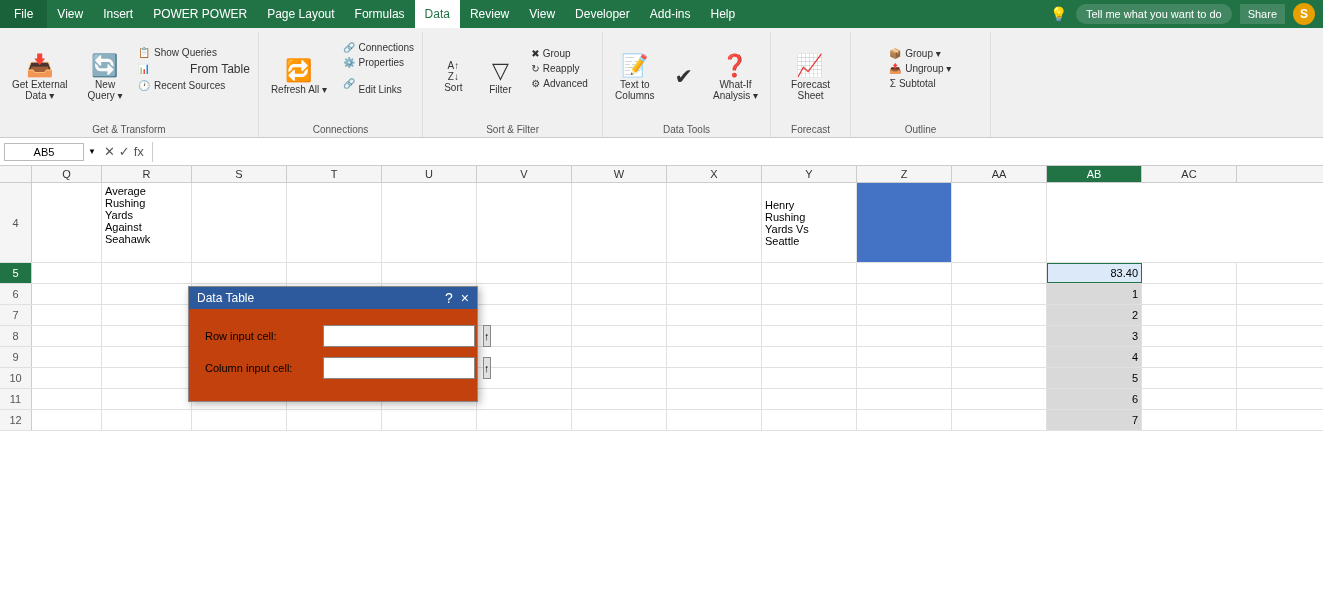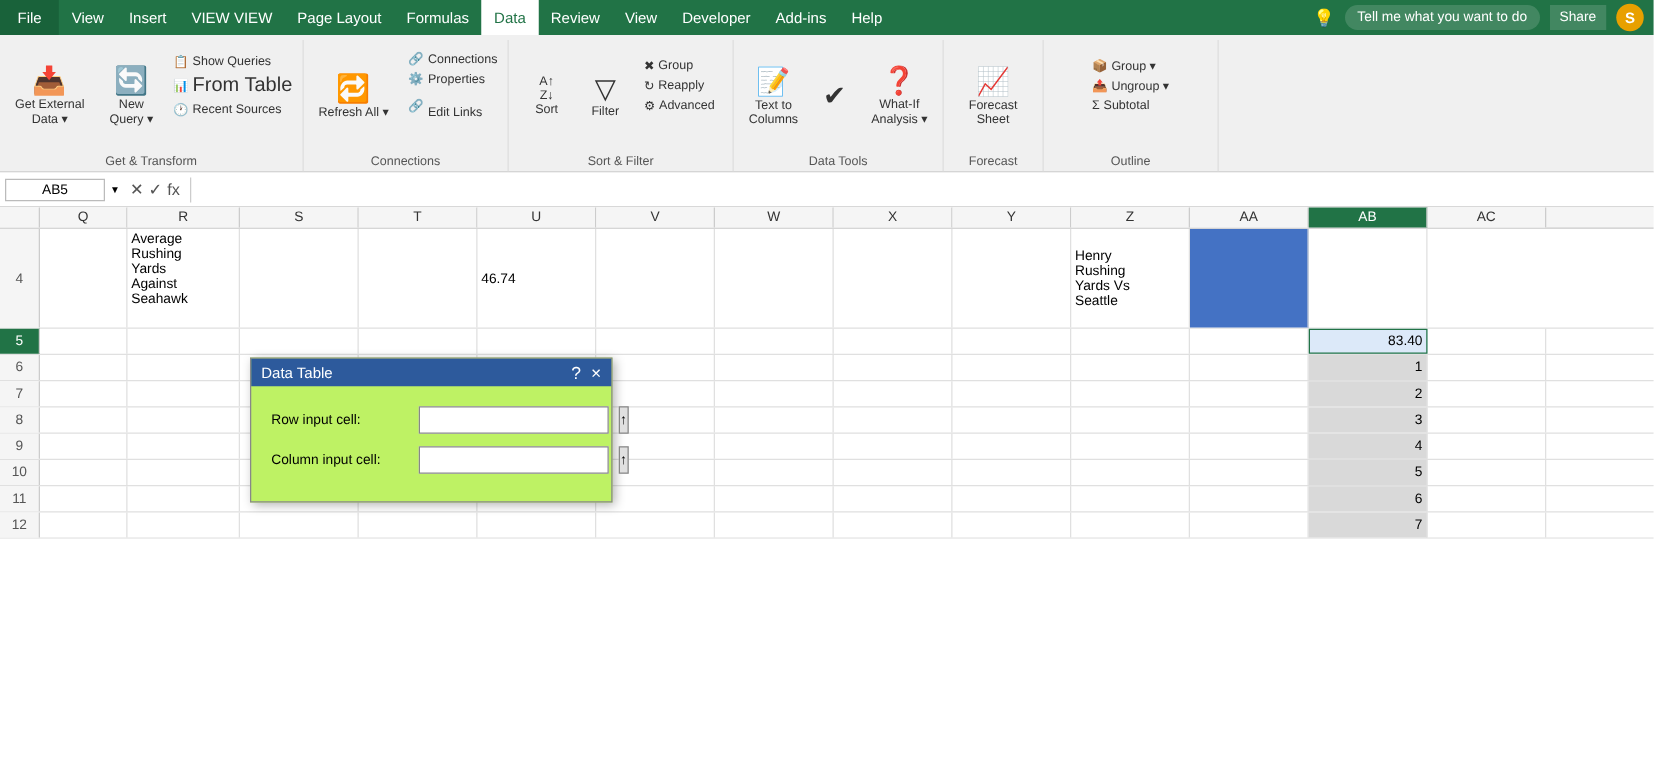--- a/index.html
+++ b/index.html
@@ -233,23 +233,23 @@
 
     
     .dialog-overlay {
       position: absolute;
       top: 0; left: 0; right: 0; bottom: 0;
       z-index: 100;
     }
     .dialog {
       position: absolute;
       top: 120px;
-      left: 200px;
+      left: 188px;
       width: 290px;
-      background: #bef264;
+      background: #c2410c;
       border: 1px solid #888;
       box-shadow: 2px 2px 8px rgba(0,0,0,0.3);
     }
     .dialog-title-bar {
       background: #2d5a9c;
       color: #fff;
       padding: 4px 8px;
       font-size: 12px;
       display: flex;
       align-items: center;
@@ -317,21 +317,21 @@
       background: #e8e8e8;
     }
   </style>
 </head>
 <body>
 
 <div class="menu-bar">
   <div class="file-btn">File</div>
   <div class="menu-item">View</div>
   <div class="menu-item">Insert</div>
-  <div class="menu-item">VIEW VIEW</div>
+  <div class="menu-item">POWER POWER</div>
   <div class="menu-item">Page Layout</div>
   <div class="menu-item">Formulas</div>
   <div class="menu-item active">Data</div>
   <div class="menu-item">Review</div>
   <div class="menu-item">View</div>
   <div class="menu-item">Developer</div>
   <div class="menu-item">Add-ins</div>
   <div class="menu-item">Help</div>
   <div class="right-area">
     <span style="font-size:14px;">💡</span>
@@ -355,21 +355,21 @@
         <span style="font-size:22px;">🔄</span>
         <span style="font-size:10px; white-space:nowrap; text-align:center;">New<br>Query ▾</span>
       </div>
       <div class="ribbon-col">
         <div class="ribbon-btn-small">
           <span>📋</span>
           <span style="font-size:10px;">Show Queries</span>
         </div>
         <div class="ribbon-btn-small">
           <span>📊</span>
-          <span style="font-size:16px;">From Table</span>
+          <span style="font-size:12px;margin-left:36px;">From Table</span>
         </div>
         <div class="ribbon-btn-small">
           <span>🕐</span>
           <span style="font-size:10px;">Recent Sources</span>
         </div>
       </div>
     </div>
     <div class="ribbon-group-label">Get &amp; Transform</div>
   </div>
 
@@ -504,21 +504,20 @@
     <div class="col-header active-col" style="width:95px; min-width:95px;">AB</div>
     <div class="col-header" style="width:95px; min-width:95px;">AC</div>
   </div>
 
   <div class="spreadsheet-row" style="height:80px;">
     <div class="row-num">4</div>
     <div class="cell" style="width:70px; min-width:70px;"></div>
     <div class="cell" style="width:90px; min-width:90px; white-space:normal; font-size:11px; align-items:flex-start; padding-top:2px;">Average<br>Rushing<br>Yards<br>Against<br>Seahawk</div>
     <div class="cell" style="width:95px; min-width:95px;"></div>
     <div class="cell" style="width:95px; min-width:95px;"></div>
-    <div class="cell" style="width:95px; min-width:95px;">46.74</div>
     <div class="cell" style="width:95px; min-width:95px;"></div>
     <div class="cell" style="width:95px; min-width:95px;"></div>
     <div class="cell" style="width:95px; min-width:95px;"></div>
     <div class="cell" style="width:95px; min-width:95px;"></div>
     <div class="cell" style="width:95px; min-width:95px; white-space:normal; font-size:11px;">Henry<br>Rushing<br>Yards Vs<br>Seattle</div>
     <div class="cell blue-bg" style="width:95px; min-width:95px;"></div>
     <div class="cell" style="width:95px; min-width:95px;"></div>
   </div>
 
   <div class="spreadsheet-row">

